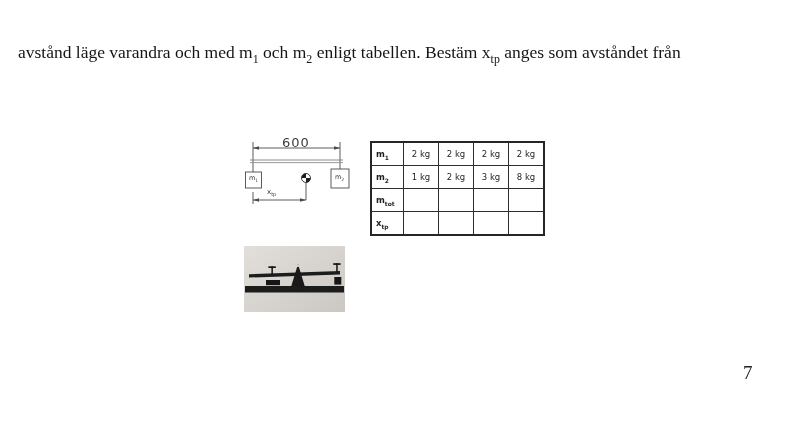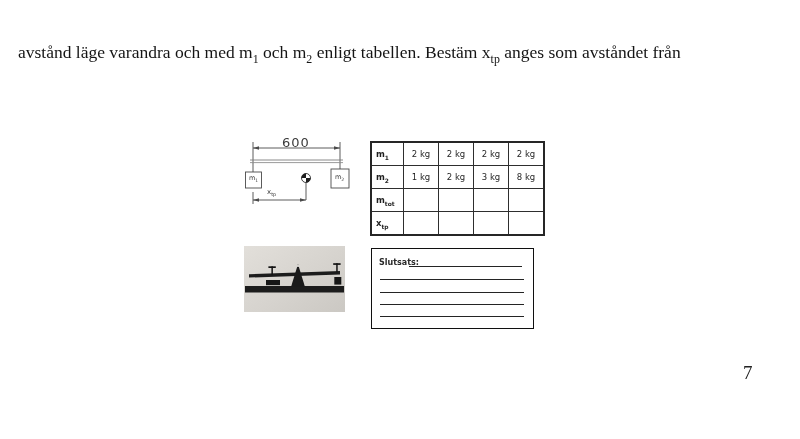--- a/index.html
+++ b/index.html
@@ -179,24 +179,16 @@
 
       <rect x="92.2" y="17.2" width="1.5" height="9" fill="#141414"></rect>
       <rect x="89.2" y="17.2" width="7.4" height="1.7" fill="#141414"></rect>
 
       <rect x="22" y="34" width="14" height="5.2" fill="#161616"></rect>
 
       <rect x="90.3" y="31" width="7" height="7.6" fill="#161616"></rect>
     </svg>
   </div>
 
-  <div class="conclusion">
-    <span class="c-label">Slutsats:</span>
-    <div class="wline wl0"></div>
-    <div class="wline wl1"></div>
-    <div class="wline wl2"></div>
-    <div class="wline wl3"></div>
-    <div class="wline wl4"></div>
-  </div>
 
   <div class="pagenum">7</div>
 
 </div>
 
 </body></html>

